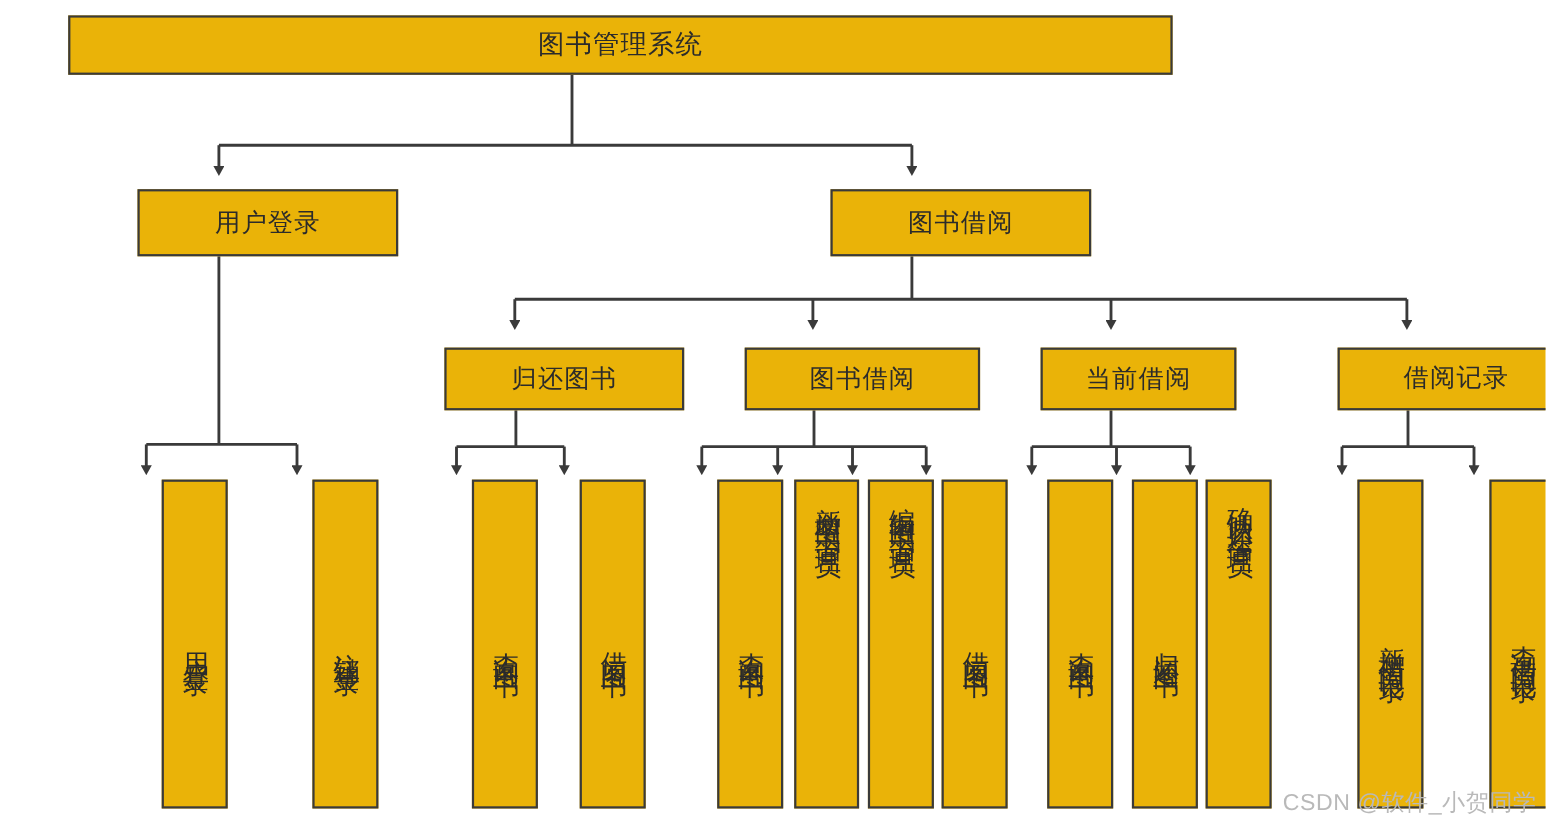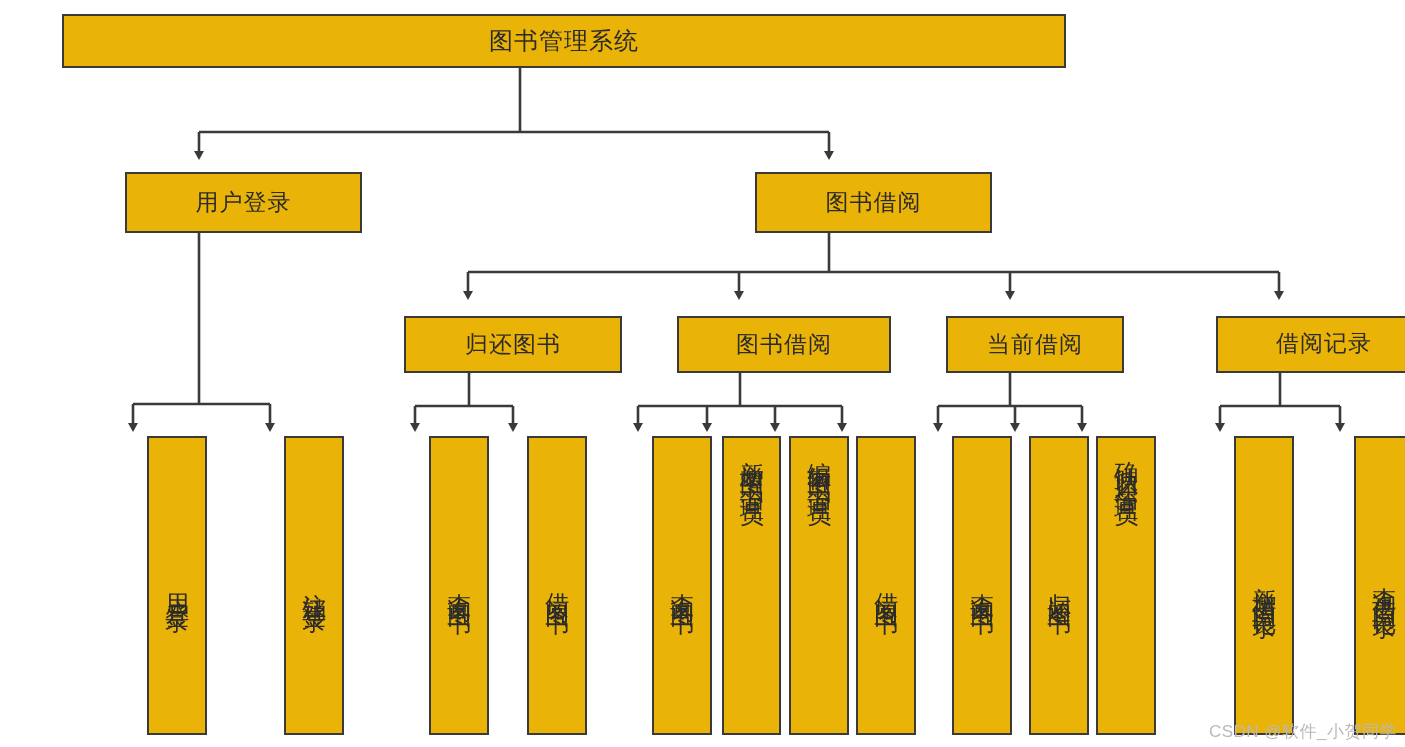--- a/index.html
+++ b/index.html
@@ -44,21 +44,21 @@
     line-height:1.1;
     white-space:nowrap;
     padding-top:4px;
   }
   .node.leaf.centered{align-items:center;}
   .node.leaf.centered .label{padding-top:0;}
 
   #watermark{
     position:absolute;
     right:8px;bottom:4px;
-    font-size:17px;
+    font-size:21px;
     color:#b9b9b9;
     letter-spacing:0.5px;
     white-space:nowrap;
   }
 </style>
 </head>
 <body>
 
 <div id="canvas">
 

